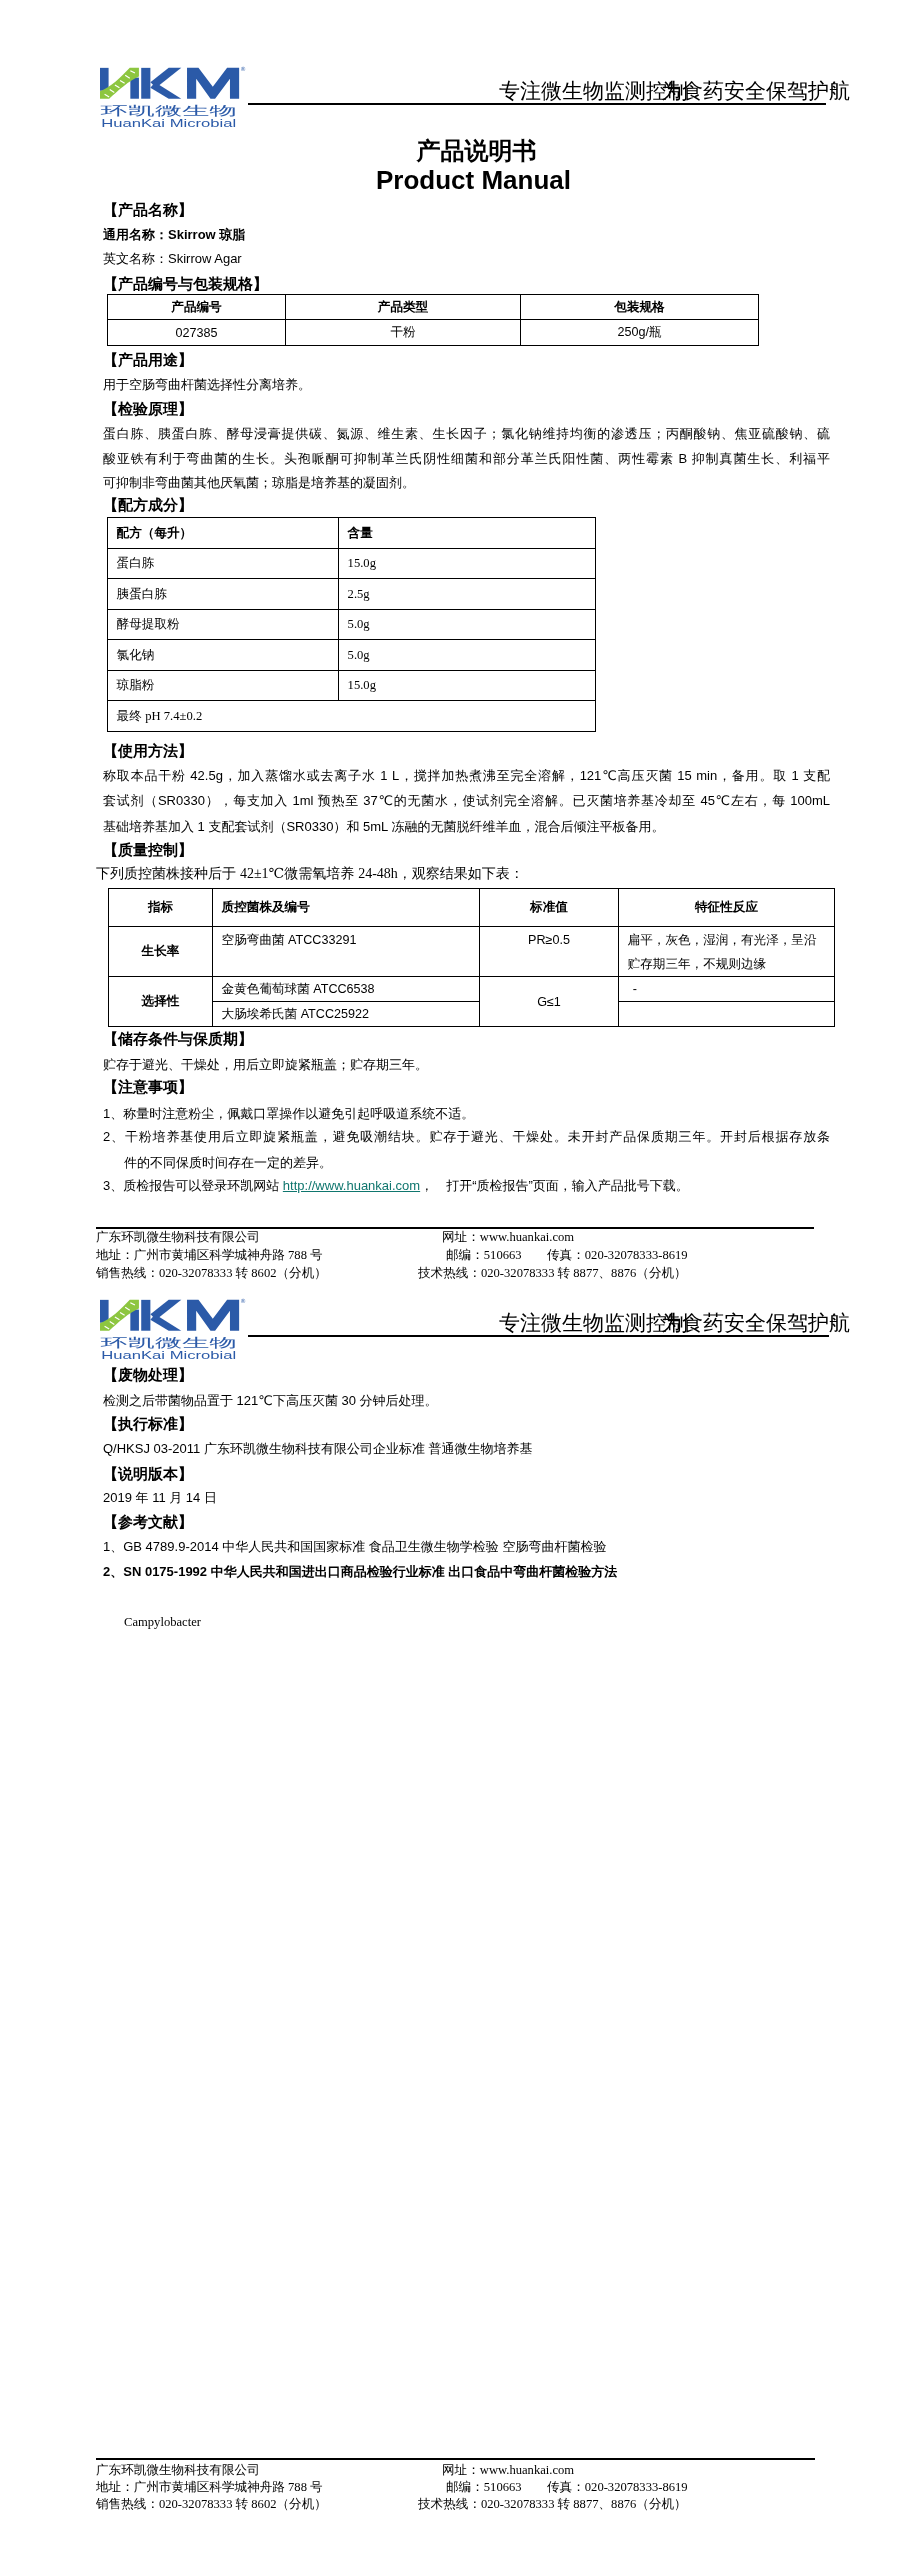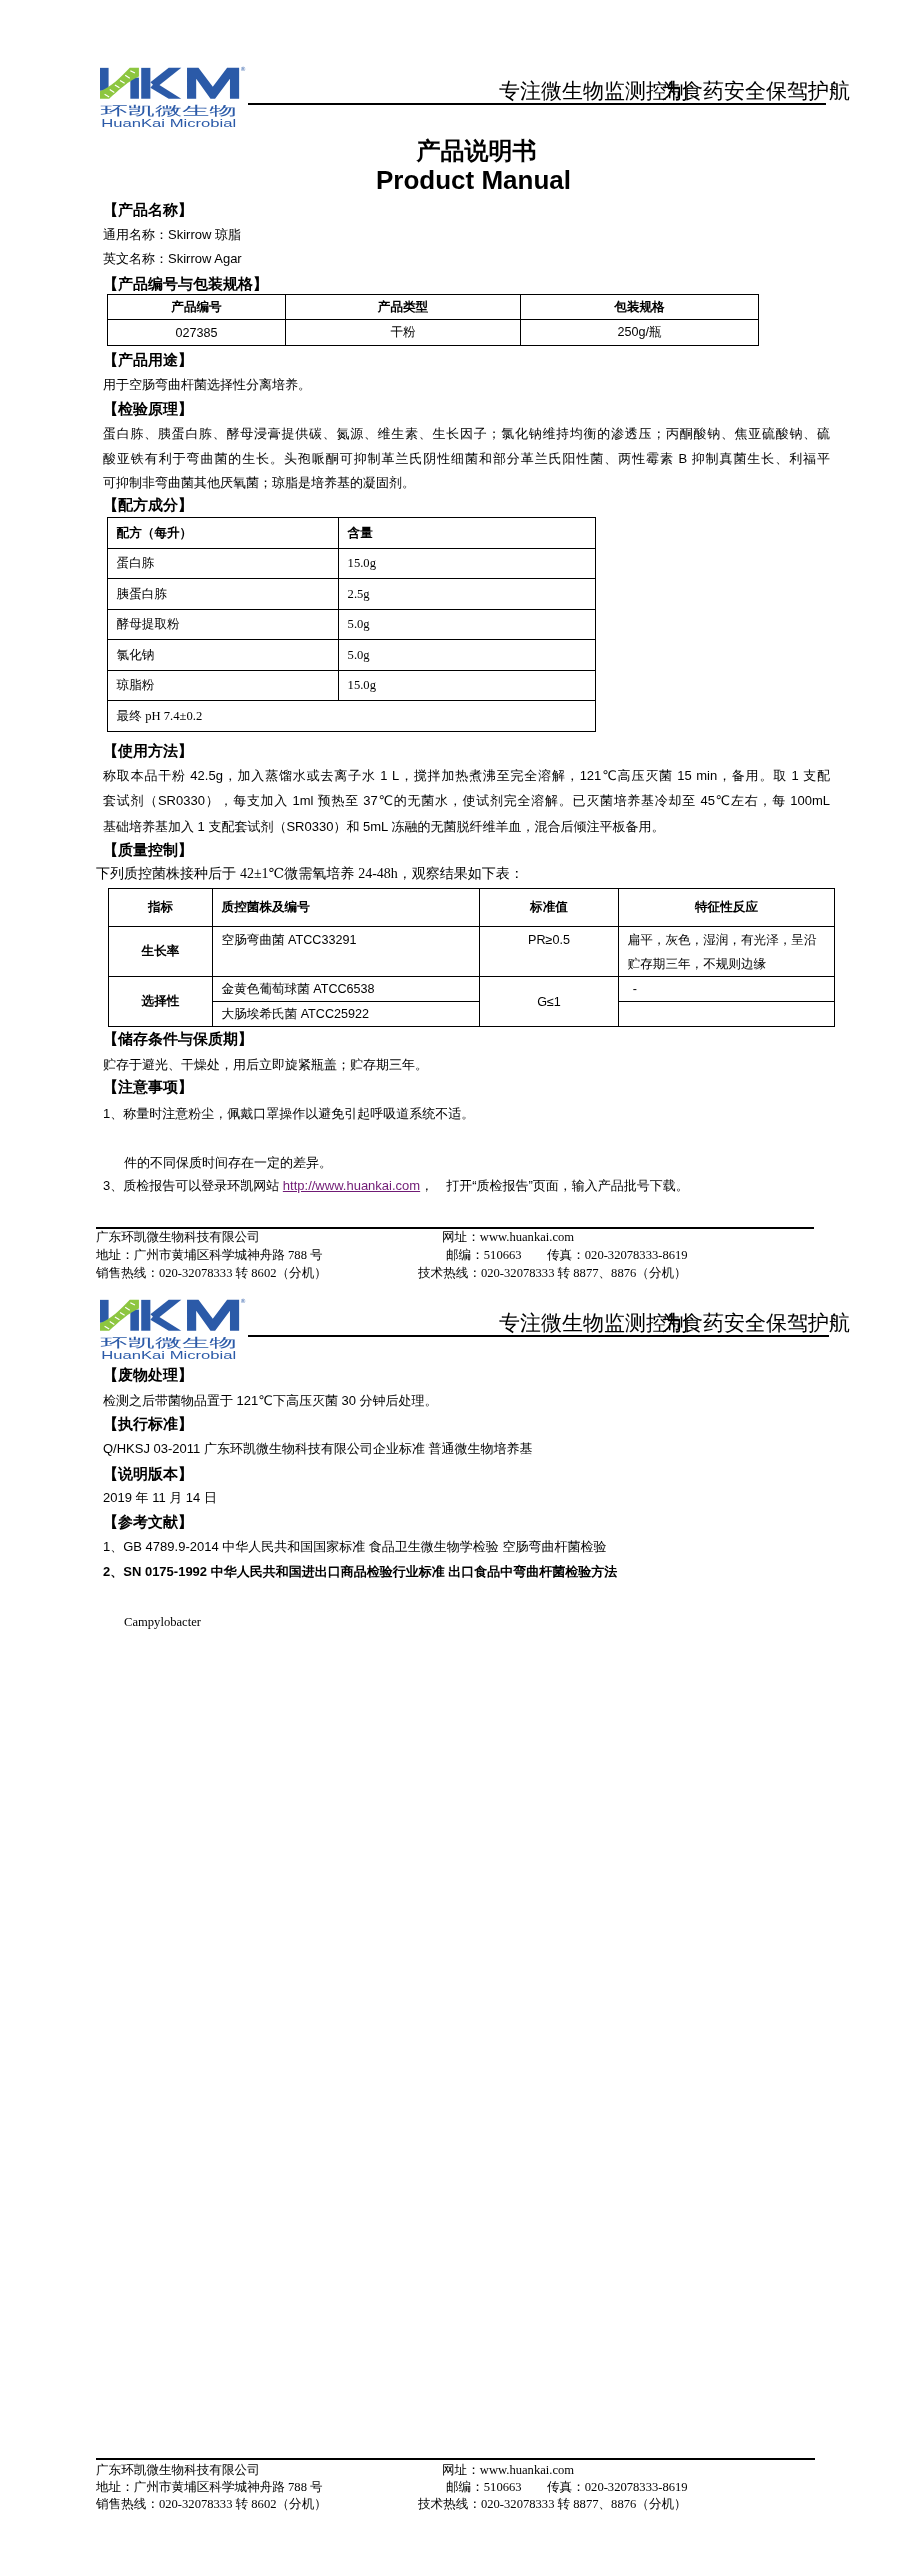--- a/index.html
+++ b/index.html
@@ -16,21 +16,21 @@
   .title-en { position:absolute; width:229px; text-align:center; font-size:26px; font-weight:bold; height:31px; line-height:31px; }
   table.grid { position:absolute; border-collapse:collapse; table-layout:fixed; font-size:12.6px; }
   table.grid th, table.grid td { border:0.9px solid #000; padding:0 8.6px; vertical-align:middle; overflow:hidden; white-space:nowrap; }
   table.grid th { font-weight:bold; }
   .c { text-align:center; }
   .l { text-align:left; }
   .top { vertical-align:top !important; padding-top:4.6px !important; line-height:17px; }
   .rx { vertical-align:top !important; padding-top:1.1px !important; line-height:24px; }
   .b { font-weight:bold; }
   .foot { position:absolute; font-family:"Liberation Serif", "DejaVu Serif", serif; font-size:12.6px; height:17px; line-height:17px; white-space:nowrap; }
-  .link { color:#701a75; text-decoration:underline; cursor:pointer; }
+  .link { color:#0f766e; text-decoration:underline; cursor:pointer; }
 </style>
 </head>
 <body>
 
 <div id="page">
 
   <div class="abs" style="left:100px;top:65px;width:146px;height:64px;">
     <svg width="146" height="64" viewBox="0 0 255 112" preserveAspectRatio="none" aria-label="HKM">
       <rect x="0" y="5" width="15" height="40" fill="#2b5aa8"></rect>
       <rect x="53" y="22" width="15" height="37" fill="#2b5aa8"></rect>
@@ -46,21 +46,21 @@
     </svg>
   </div>
   <span class="slogan" style="left:499px;top:81px;">专注微生物监测控制</span>
   <span class="slogan" style="left:661px;top:81px;">为食药安全保驾护航</span>
   <div class="rule" style="left:248px;top:103px;width:578px;height:1.7px;"></div>
 
   <div class="title-cn" style="left:362px;top:135px;">产品说明书</div>
   <div class="title-en" style="left:359px;top:165px;">Product Manual</div>
 
   <div class="h" style="top:200px;">【产品名称】</div>
-  <div class="t" style="top:225px;">通用名称：Skirrow 琼脂</div>
+  <div class="t" style="top:225px;font-weight:bold;">通用名称：Skirrow 琼脂</div>
   <div class="t" style="top:249px;">英文名称：Skirrow Agar</div>
 
   <div class="h" style="top:274px;">【产品编号与包装规格】</div>
   <table class="grid" style="left:107px;top:294px;width:652px;">
     <colgroup>
         <col style="width:178px">
         <col style="width:235px">
         <col style="width:238px">
       </colgroup>
     <tbody>
@@ -164,20 +164,21 @@
       <td class="l"></td>
     </tr>
   </tbody>
     </table>
 
   <div class="h" style="top:1029px;">【储存条件与保质期】</div>
   <div class="t" style="top:1055px;">贮存于避光、干燥处，用后立即旋紧瓶盖；贮存期三年。</div>
 
   <div class="h" style="top:1077px;">【注意事项】</div>
   <div class="t" style="top:1104px;">1、称量时注意粉尘，佩戴口罩操作以避免引起呼吸道系统不适。</div>
+  <div class="t jl" style="top:1127px;">2、干粉培养基使用后立即旋紧瓶盖，避免吸潮结块。贮存于避光、干燥处。未开封产品保质期三年。开封后根据存放条</div>
   <div class="t" style="top:1153px;left:124px;">件的不同保质时间存在一定的差异。</div>
   <div class="t" style="top:1176px;"><span>3、质检报告可以登录环凯网站 </span><a class="link">http://www.huankai.com</a><span>，　打开“质检报告”页面，输入产品批号下载。</span></div>
 
   <div class="rule" style="left:96px;top:1227px;width:718px;height:1.7px;"></div>
   <div class="foot" style="left:96px;top:1229px;">广东环凯微生物科技有限公司</div>
   <div class="foot" style="left:96px;top:1247px;">地址：广州市黄埔区科学城神舟路 788 号</div>
   <div class="foot" style="left:96px;top:1265px;">销售热线：020-32078333 转 8602（分机）</div>
   <div class="foot" style="left:442px;top:1229px;">网址：www.huankai.com</div>
   <div class="foot" style="left:446px;top:1247px;">邮编：510663</div>
   <div class="foot" style="left:547px;top:1247px;">传真：020-32078333-8619</div>

